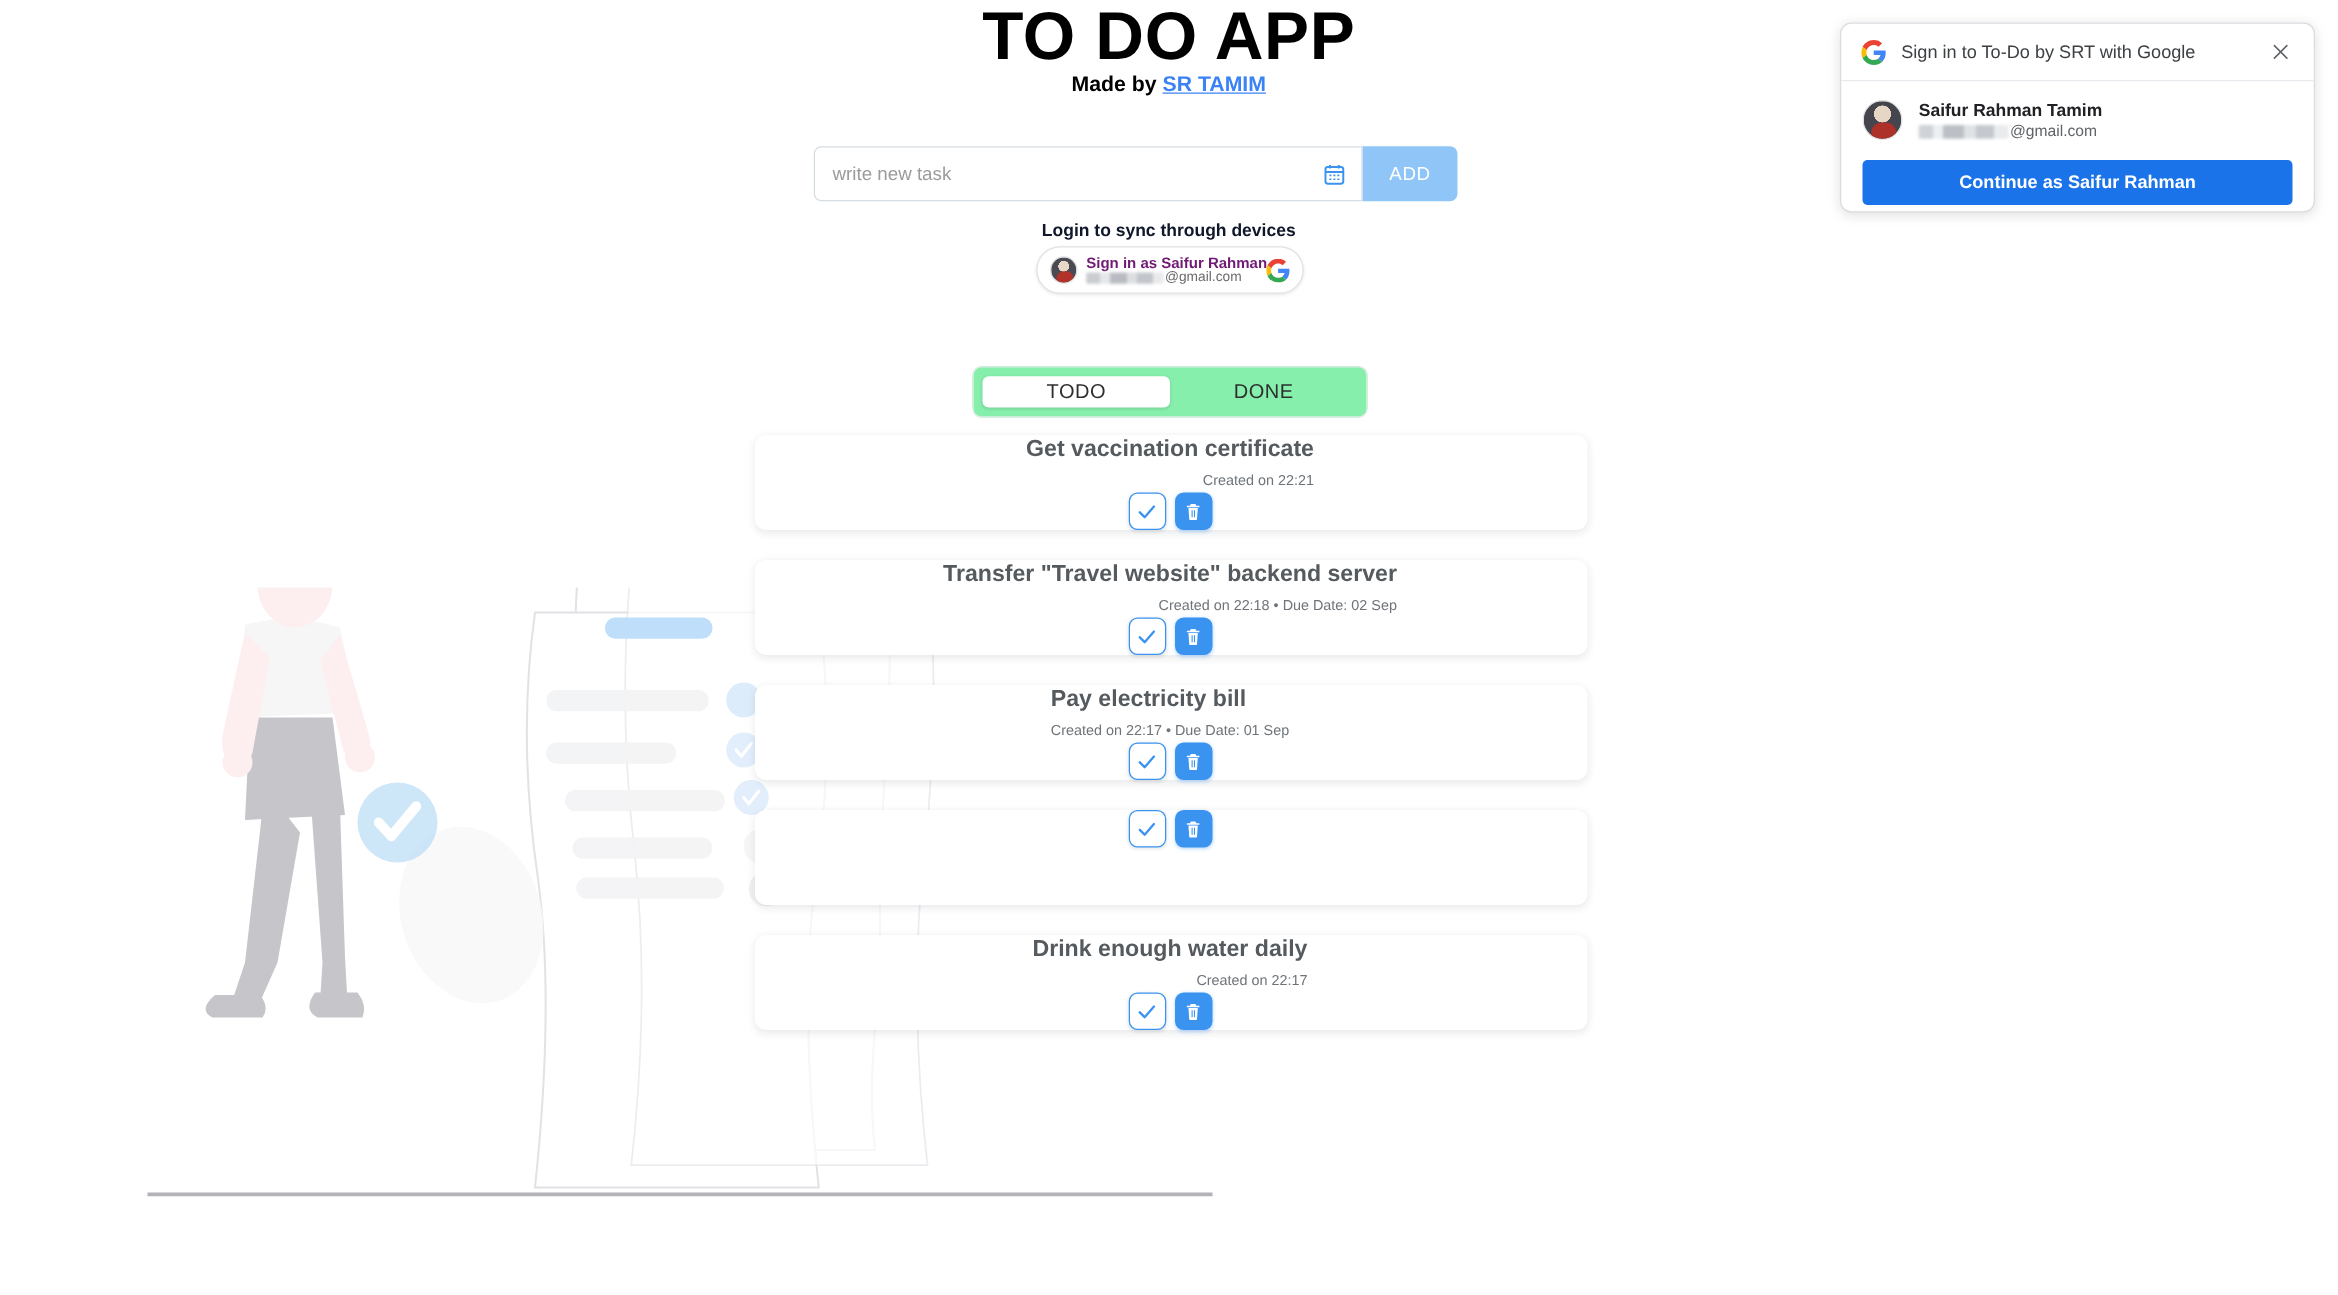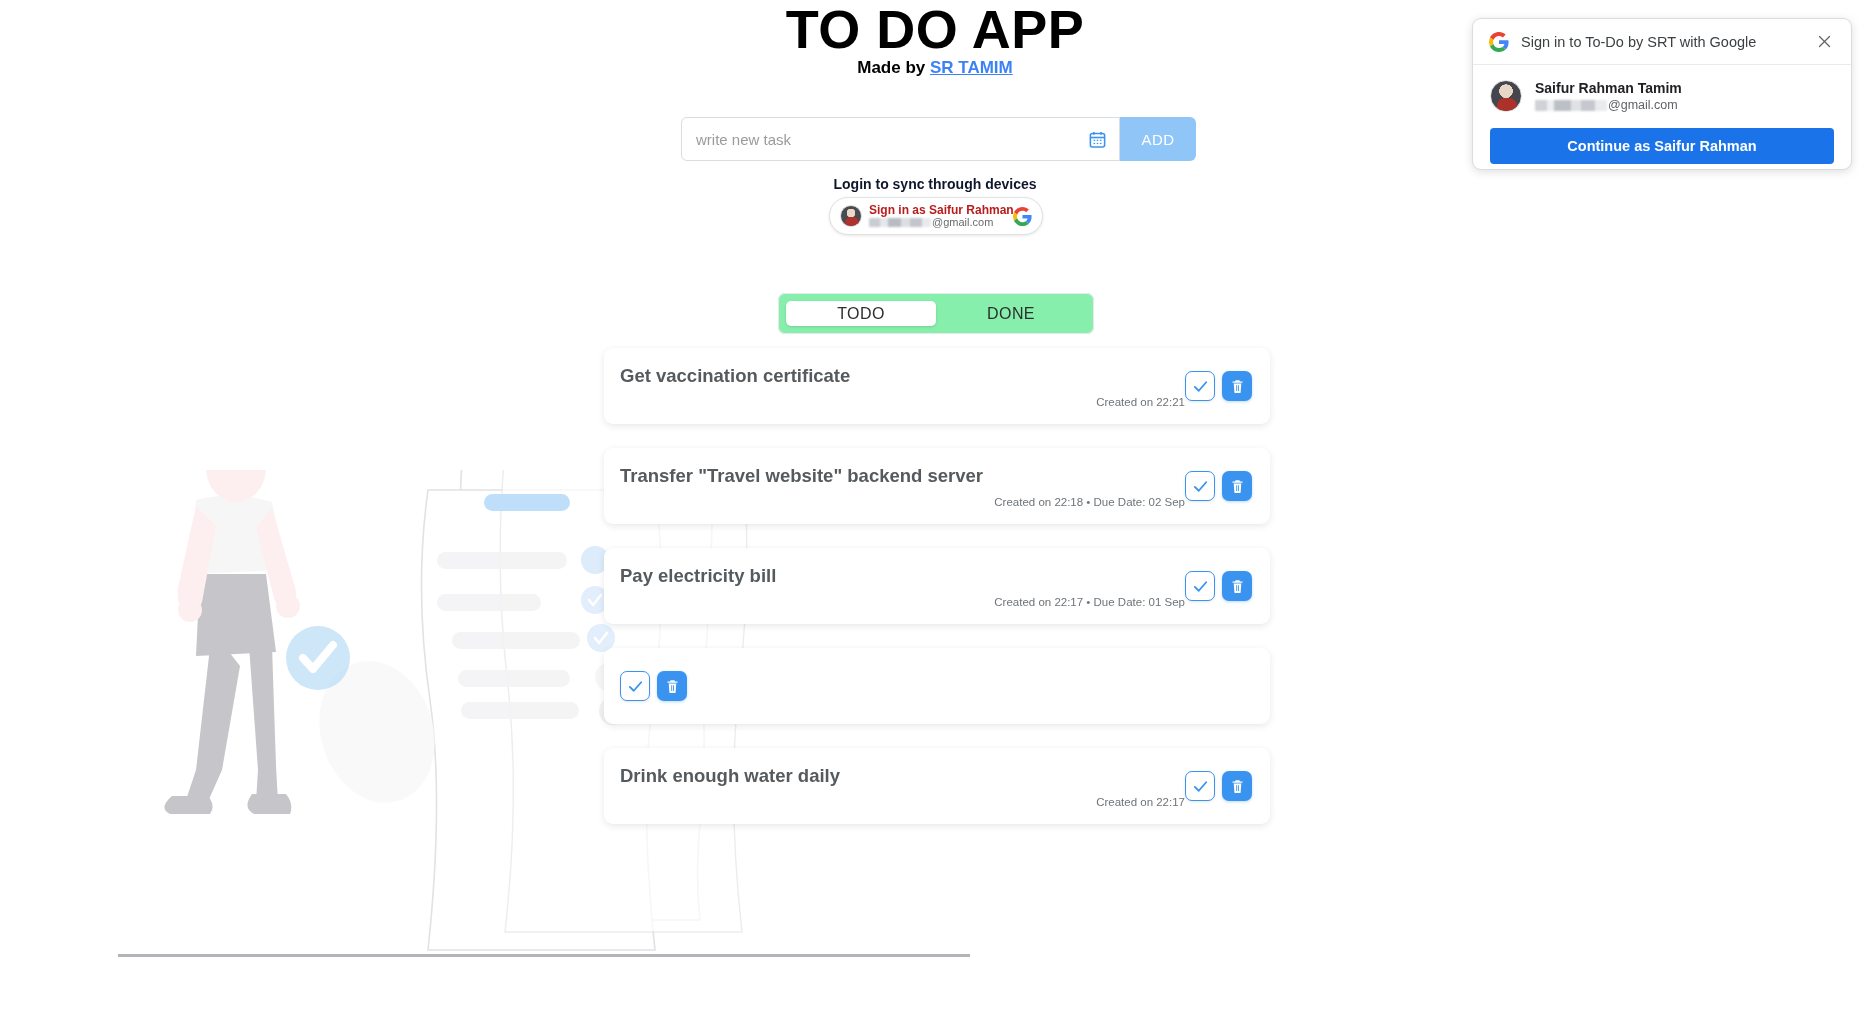--- a/index.html
+++ b/index.html
@@ -20,21 +20,21 @@
                  background:#9a9aa2; opacity:.75; z-index:0; }
 
   
   .title { position:absolute; top:-2px; left:0; width:1870px; text-align:center;
            font-size:54px; font-weight:bold; letter-spacing:.5px; color:#000; z-index:3; }
   .subtitle { position:absolute; top:58px; left:0; width:1870px; text-align:center;
               font-size:17px; font-weight:bold; color:#000; z-index:3; }
   .subtitle a { color:#3b82f6; text-decoration:underline; }
 
   
-  .input-row { position:absolute; left:681px; top:117px; width:515px; height:44px;
+  .input-row { position:absolute; left:651px; top:117px; width:515px; height:44px;
                display:flex; z-index:3; }
   .task-input-wrap { position:relative; flex:1; height:44px; background:#fff;
                      border:1px solid #d6dde3; border-radius:6px 0 0 6px;
                      display:flex; align-items:center; }
   .task-input { border:none; outline:none; background:transparent; flex:1;
                 height:42px; padding:0 14px; font-size:15px; color:#333;
                 font-family:"Liberation Sans", sans-serif; }
   .task-input::placeholder { color:#9b9b9b; }
   .cal-btn { width:44px; height:42px; display:flex; align-items:center;
              justify-content:center; background:transparent; border:none; cursor:pointer; }
@@ -49,41 +49,41 @@
                  background:#fff; border:1px solid #e2e2e2; border-radius:19px;
                  display:flex; align-items:center; gap:7px; padding:0 10px;
                  box-shadow:0 1px 3px rgba(0,0,0,.10); cursor:pointer; z-index:3; }
   .gsignin-avatar { width:22px; height:22px; border-radius:50%; flex:none;
                     background:radial-gradient(circle at 50% 35%, #e9d7c8 0 26%, #4a4a52 27% 100%);
                     border:1px solid #ddd; overflow:hidden; position:relative; }
   .gsignin-avatar::after { content:""; position:absolute; left:4px; top:11px;
                     width:14px; height:11px; border-radius:6px 6px 3px 3px;
                     background:#b0322a; }
   .gsignin-text { flex:1; min-width:0; line-height:1.05; }
-  .gsignin-name { font-size:12px; font-weight:bold; color:#b91c1c; white-space:nowrap; }
+  .gsignin-name { font-size:12px; font-weight:bold; color:#701a75; white-space:nowrap; }
   .gsignin-mail { font-size:11px; color:#6b6b6b; white-space:nowrap; display:flex; align-items:center; }
   .blur-chip { display:inline-block; width:62px; height:9px; margin-right:1px;
                background:linear-gradient(90deg,#c9ccd1 0 18%, #e6e7ea 18% 30%, #b8bcc2 30% 52%,
                           #dcdee1 52% 66%, #c2c5cb 66% 86%, #e9eaec 86% 100%);
                filter:blur(1.1px); border-radius:1px; }
 
   
   .tabs { position:absolute; left:778px; top:293px; width:316px; height:41px;
           background:#86efac; border-radius:7px; display:flex; padding:8px;
           box-shadow:inset 0 0 0 1px #e8e9ec; z-index:3; }
   .tab { flex:1; display:flex; align-items:center; justify-content:center;
          font-size:16px; color:#2e2e2e; border-radius:5px; cursor:pointer;
          letter-spacing:.4px; }
   .tab.active { background:#fff; box-shadow:0 1px 3px rgba(0,0,0,.13); }
 
   
   .task-list { position:absolute; left:604px; top:348px; width:666px; z-index:3; }
   .task-card { position:relative; background:#fff; border-radius:9px;
                box-shadow:0 2px 7px rgba(20,30,50,.10); height:76px; margin-bottom:24px;
-               display:flex; align-items:center; padding:0 18px 0 16px; }
+               display:flex; align-items:center; padding:0 18px 0 16px;flex-direction:column; }
   .task-main { flex:1; min-width:0; }
   .task-title { font-size:18.5px; font-weight:bold; color:#555a5e; margin-bottom:9px;
                 white-space:nowrap; }
   .task-meta { font-size:11.5px; color:#6e7479;text-align:right; }
   .task-actions { display:flex; gap:7px; flex:none; }
   .btn-check { width:30px; height:30px; border-radius:7px; background:#fff;
                border:1.5px solid #3b93f0; display:flex; align-items:center;
                justify-content:center; cursor:pointer;
                box-shadow:0 1px 3px rgba(0,0,0,.10); }
   .btn-trash { width:30px; height:30px; border-radius:7px; background:#3b93f0;

